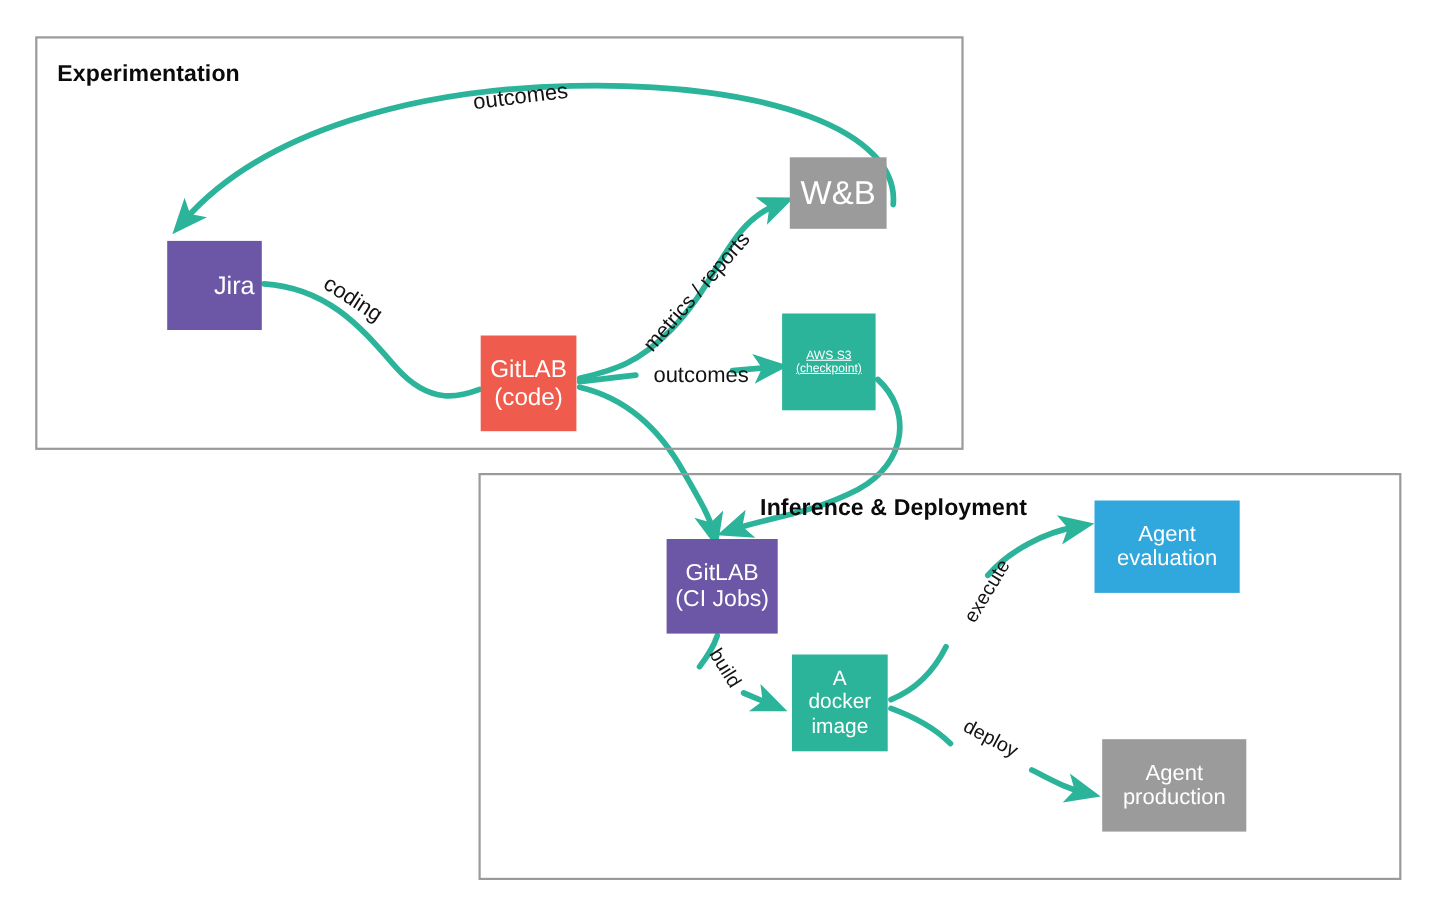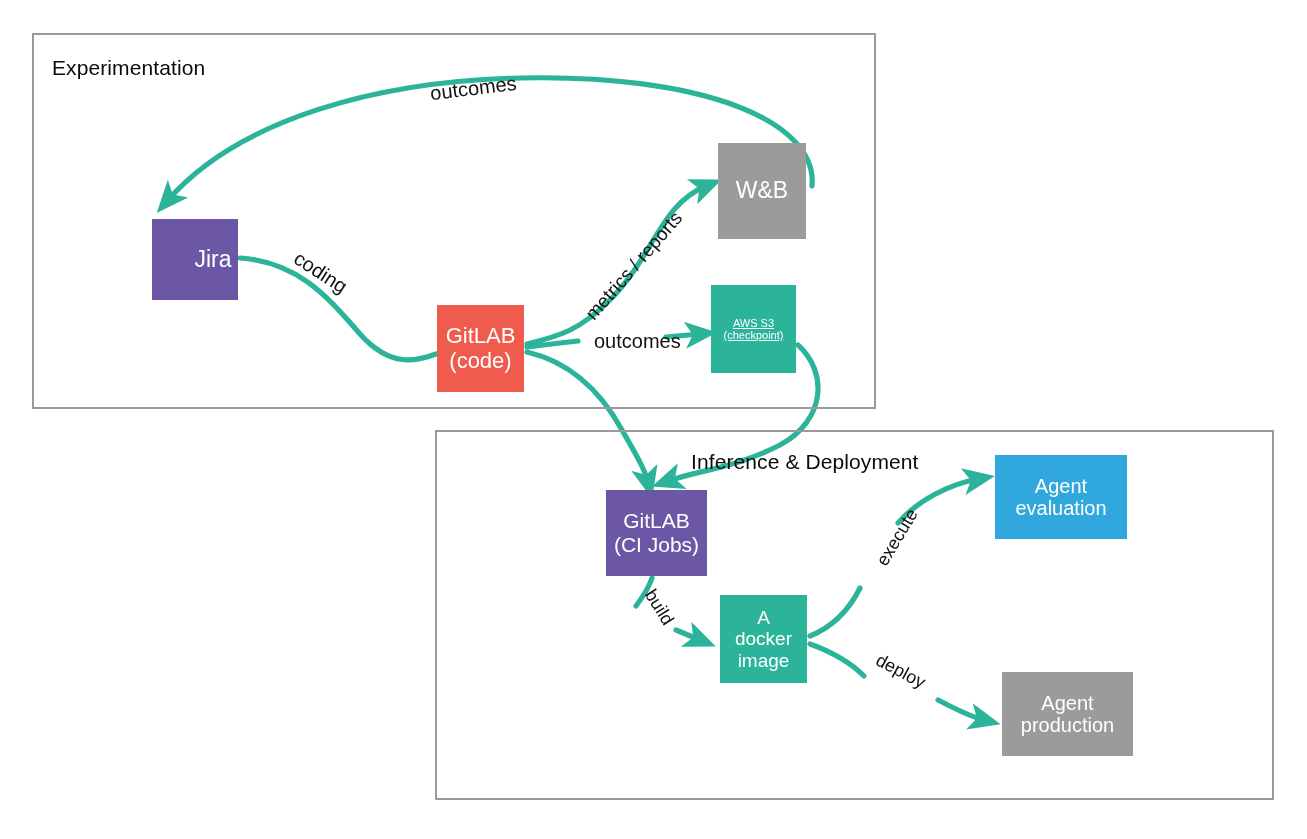--- a/index.html
+++ b/index.html
@@ -25,21 +25,21 @@
     height: 839px;
   }
   .group-frame {
     position: absolute;
     border: 2px solid #9a9a9a;
     background: transparent;
     box-sizing: border-box;
   }
   .group-title {
     position: absolute;
-    font-weight: normal;
+    font-weight: bold;
     color: #0b0b0b;
     white-space: nowrap;
     letter-spacing: 0.1px;
     text-align: right;
   }
   .node {
     position: absolute;
     display: flex;
     align-items: center;
     justify-content: center;
@@ -94,21 +94,21 @@
 
   <div class="group-frame" id="frame-0" style="left: 32px; top: 33px; width: 844px; height: 376px; border-color: rgb(154, 154, 154);"></div>
   <div class="group-title" id="gtitle-0" style="left: 52px; top: 56px; font-size: 21px;">Experimentation</div>
 
   <div class="group-frame" id="frame-1" style="left: 435px; top: 430px; width: 839px; height: 370px; border-color: rgb(154, 154, 154);"></div>
   <div class="group-title" id="gtitle-1" style="left: 681px; top: 450px; font-size: 21px; margin-left: 10px;">Inference &amp; Deployment</div>
 
   <div class="node" id="node-0" style="left: 152px; top: 219px; width: 86px; height: 81px; background: rgb(107, 87, 165); font-size: 23px; padding-left: 36px;">Jira</div>
   <div class="node" id="node-1" style="left: 437px; top: 305px; width: 87px; height: 87px; background: rgb(239, 91, 76); font-size: 22px;">GitLAB
 (code)</div>
-  <div class="node" id="node-2" style="left: 718px; top: 143px; width: 88px; height: 96px; background: rgb(155, 155, 155); font-size: 23px;">W&amp;B</div>
+  <div class="node" id="node-2" style="left: 718px; top: 143px; width: 88px; height: 65px; background: rgb(155, 155, 155); font-size: 30px;">W&amp;B</div>
   <div class="node" id="node-3" style="left: 711px; top: 285px; width: 85px; height: 88px; background: rgb(43, 180, 154); font-size: 11px; text-decoration: underline;">AWS S3
 (checkpoint)</div>
   <div class="node" id="node-4" style="left: 606px; top: 490px; width: 101px; height: 86px; background: rgb(107, 87, 165); font-size: 21px;">GitLAB
 (CI Jobs)</div>
   <div class="node" id="node-5" style="left: 720px; top: 595px; width: 87px; height: 88px; background: rgb(43, 180, 154); font-size: 19px;">A
 docker
 image</div>
   <div class="node" id="node-6" style="left: 995px; top: 455px; width: 132px; height: 84px; background: rgb(49, 168, 221); font-size: 20px;">Agent
 evaluation</div>
   <div class="node" id="node-7" style="left: 1002px; top: 672px; width: 131px; height: 84px; background: rgb(155, 155, 155); font-size: 20px;">Agent

